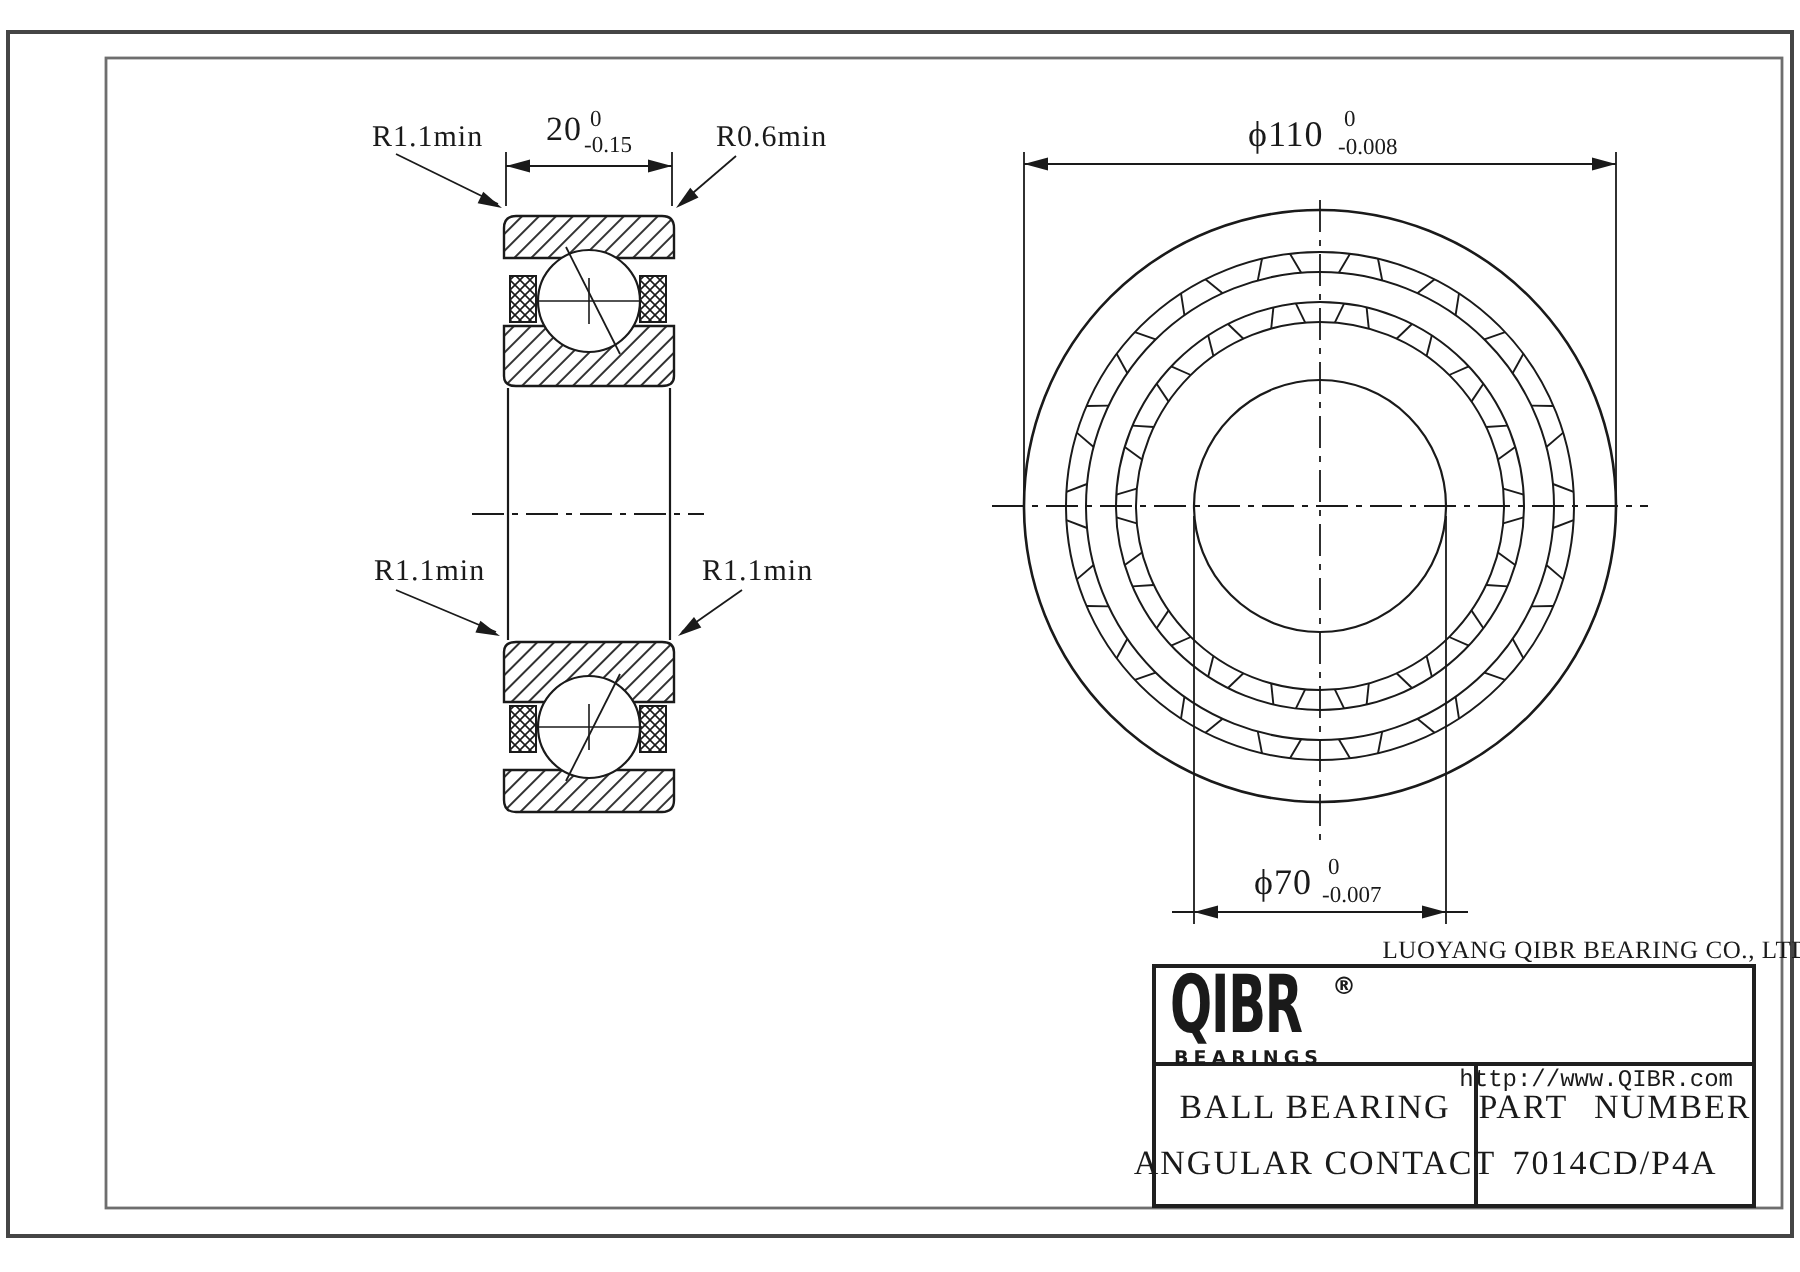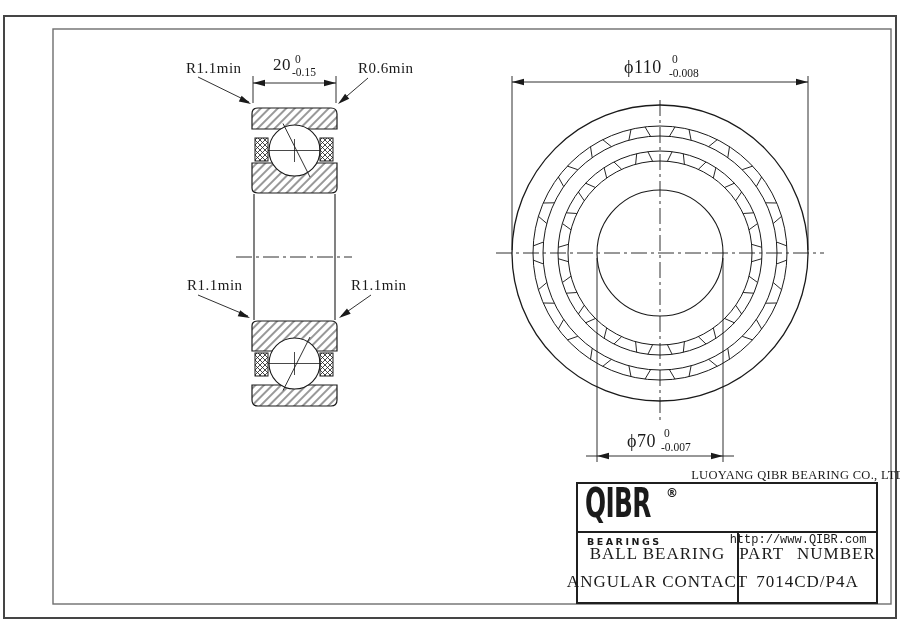--- a/index.html
+++ b/index.html
@@ -15,21 +15,21 @@
   .title-block{position:absolute;left:576px;top:482px;width:302px;height:122px;
                box-sizing:border-box;border:2px solid #1f1f1f;background:#fff;}
   .tb-top{height:49px;border-bottom:2px solid #1f1f1f;display:flex;box-sizing:border-box;}
   .tb-logo{width:122px;padding:2px 0 0 7px;box-sizing:border-box;position:relative;}
   .logo-word{display:inline-block;font-family:"DejaVu Sans","Liberation Sans",sans-serif;
              font-weight:bold;font-size:40px;line-height:34px;letter-spacing:-1px;
              transform:scaleX(0.62);transform-origin:left top;white-space:nowrap;}
   .logo-reg{position:absolute;top:2px;left:88px;font-family:"DejaVu Sans",sans-serif;
             font-size:12px;font-weight:bold;}
   .logo-sub{font-family:"DejaVu Sans","Liberation Sans",sans-serif;font-weight:bold;
-            font-size:9.5px;letter-spacing:2.5px;margin-top:15px;margin-left:2px;}
+            font-size:9.5px;letter-spacing:2.5px;margin-top:3px;margin-left:2px;}
   .tb-company{flex:1;display:flex;flex-direction:column;justify-content:center;
               align-items:center;gap:2px;padding-right:2px;}
   .company-name{font-size:12.5px;letter-spacing:0.3px;white-space:nowrap;}
   .company-url{font-family:"Liberation Mono","DejaVu Sans Mono",monospace;
                font-size:12px;white-space:nowrap;margin-top:48px;}
   .tb-bottom{display:flex;height:69px;box-sizing:border-box;}
   .tb-product{width:161px;border-right:2px solid #1f1f1f;box-sizing:border-box;
               display:flex;flex-direction:column;justify-content:center;align-items:center;gap:8px;}
   .tb-part{flex:1;display:flex;flex-direction:column;justify-content:center;align-items:center;gap:8px;}
   .tb-line{font-size:17px;letter-spacing:1px;white-space:nowrap;}

